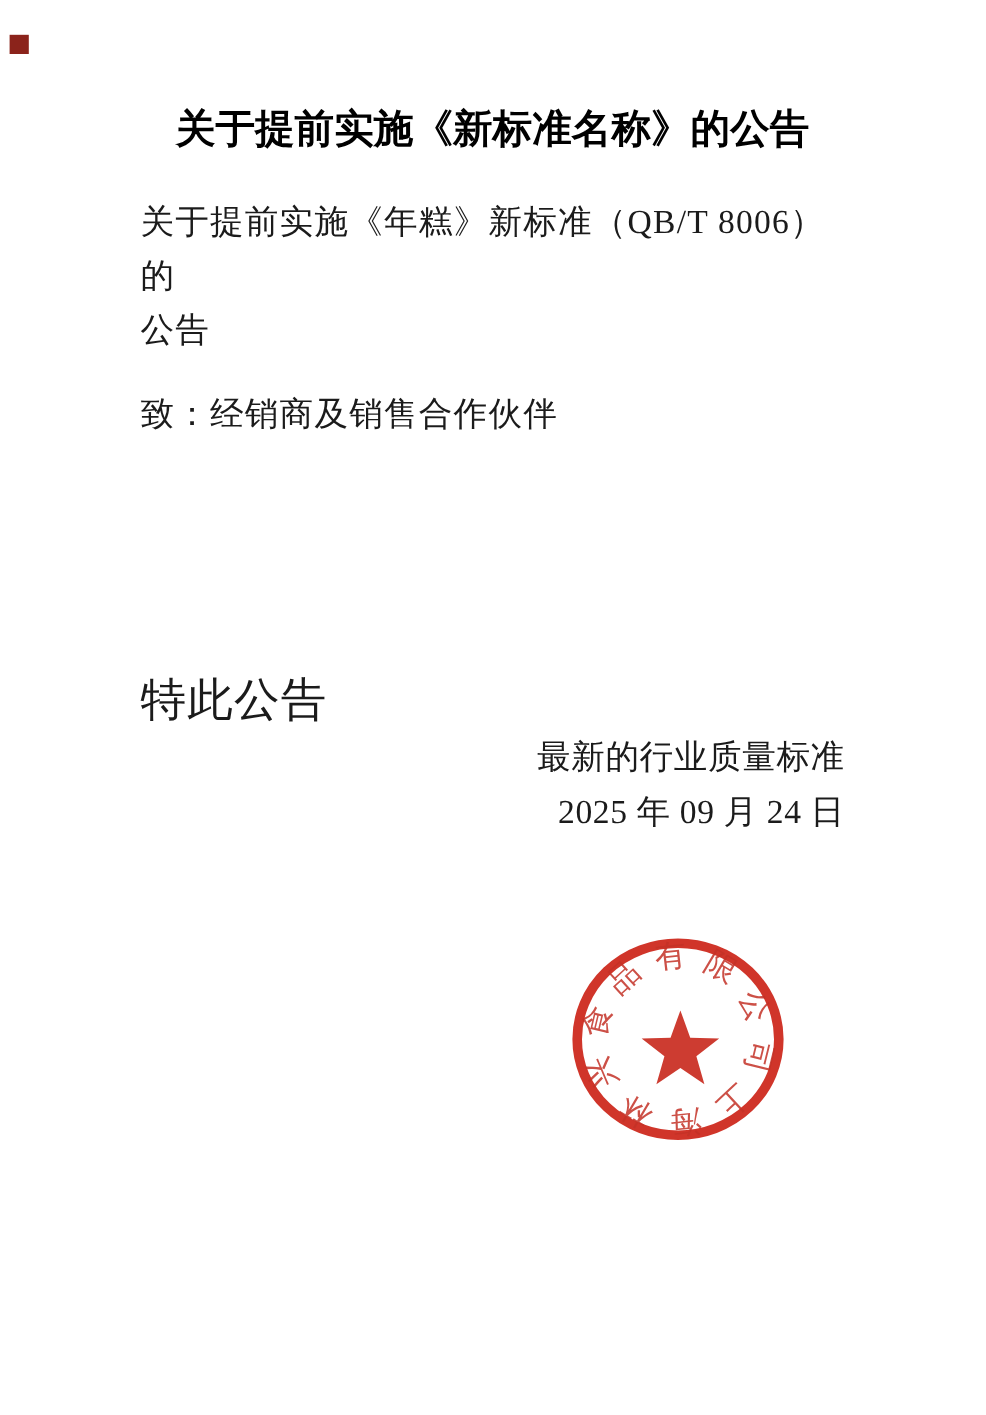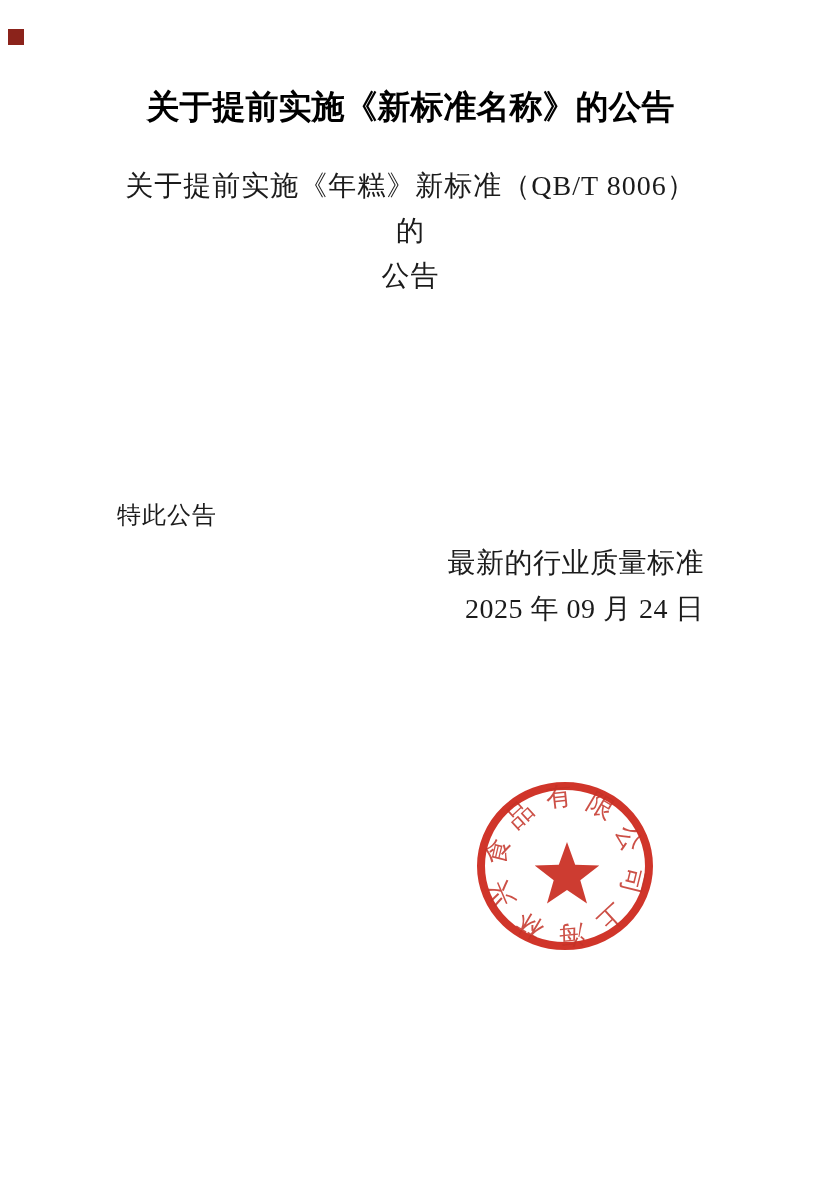--- a/index.html
+++ b/index.html
@@ -30,42 +30,42 @@
   .doc-title {
     margin-top: 86px;
     font-family: "Liberation Sans", sans-serif;
     font-weight: 700;
     font-size: 33px;
     line-height: 42px;
     text-align: center;
     color: #000000;
     white-space: nowrap;
   }
-  .lines { white-space: pre-line; text-align: center; }
+  .lines { white-space: pre-line; }
   .subtitle {
     margin-top: 35px;
     font-size: 28px;
     line-height: 45px;
     letter-spacing: 1px;
   }
   .recipient {
     margin-top: 26px;
     font-size: 28px;
     line-height: 43px;
     letter-spacing: 1px;
   }
   .body-par {
     margin-top: 10px;
     font-size: 28px;
     line-height: 43px;
     letter-spacing: 0.5px;
   }
   .closing {
     margin-top: 196px;
-    font-size: 24px;
+    font-size: 38px;
     line-height: 43px;
     letter-spacing: 1px;
   }
   .sig-company {
     margin-top: 4px;
     font-size: 28px;
     line-height: 43px;
     letter-spacing: 0.5px;
     text-align: right;
   }
@@ -100,20 +100,21 @@
 
   <div class="corner-mark"></div>
 
   <div class="doc">
 
     <h1 class="doc-title">关于提前实施《新标准名称》的公告</h1>
 
     <div class="subtitle lines">关于提前实施《年糕》新标准（QB/T 8006）的
 公告</div>
 
+    <div class="recipient">致：经销商及销售合作伙伴</div>
 
 
     <div class="closing">特此公告</div>
 
     <div class="sig-company">最新的行业质量标准</div>
 
     <div class="sig-date">2025 年 09 月 24 日</div>
 
   </div>
 

